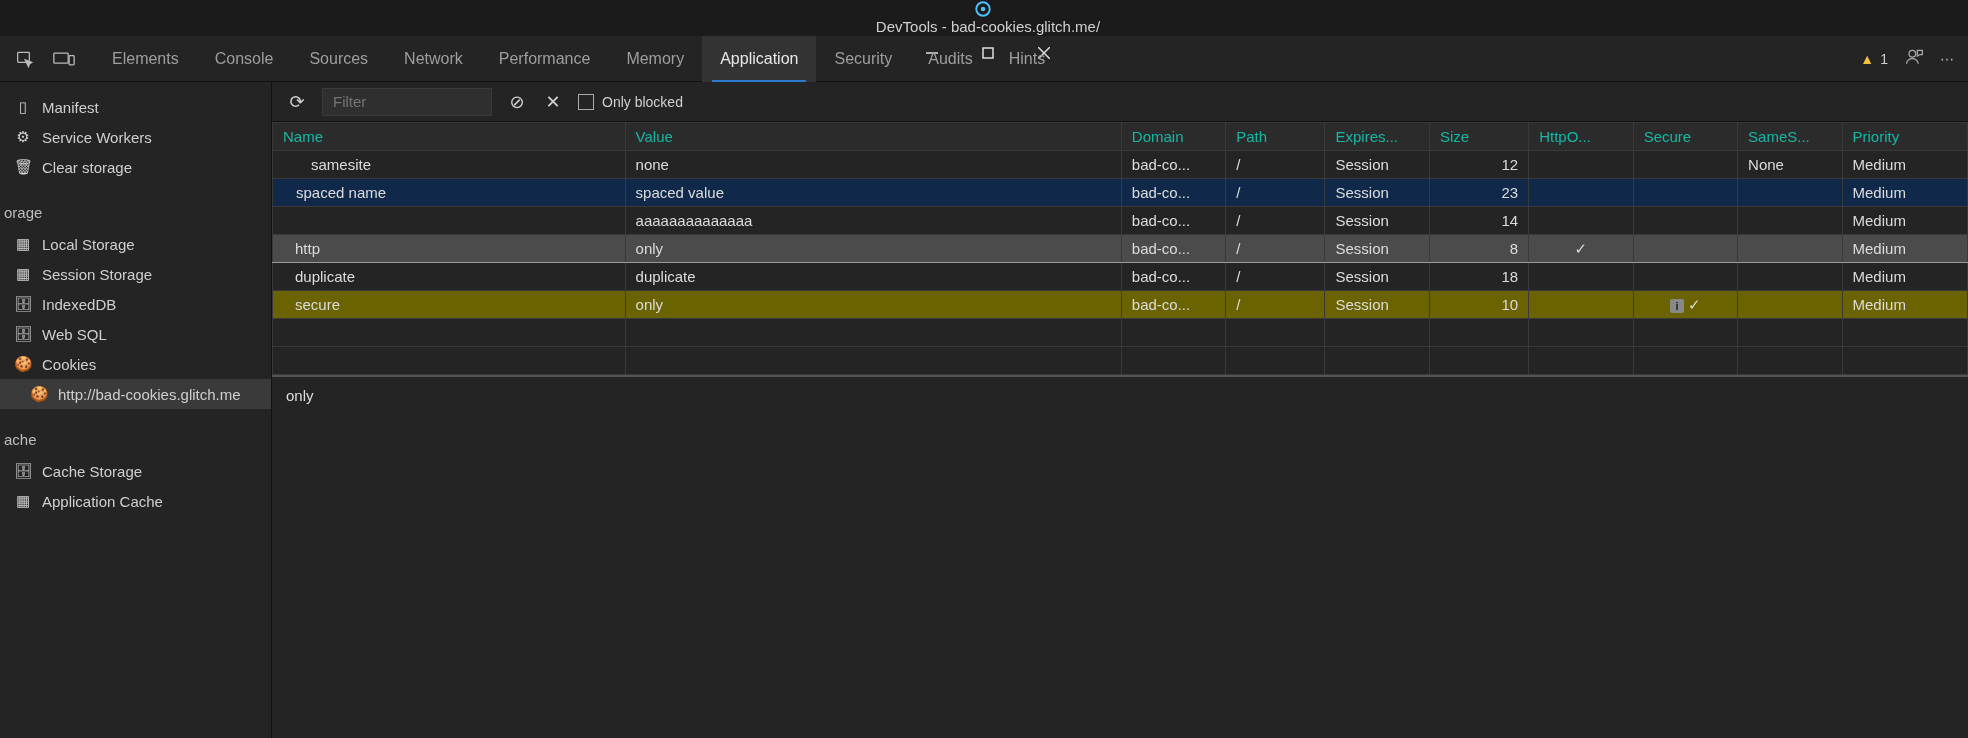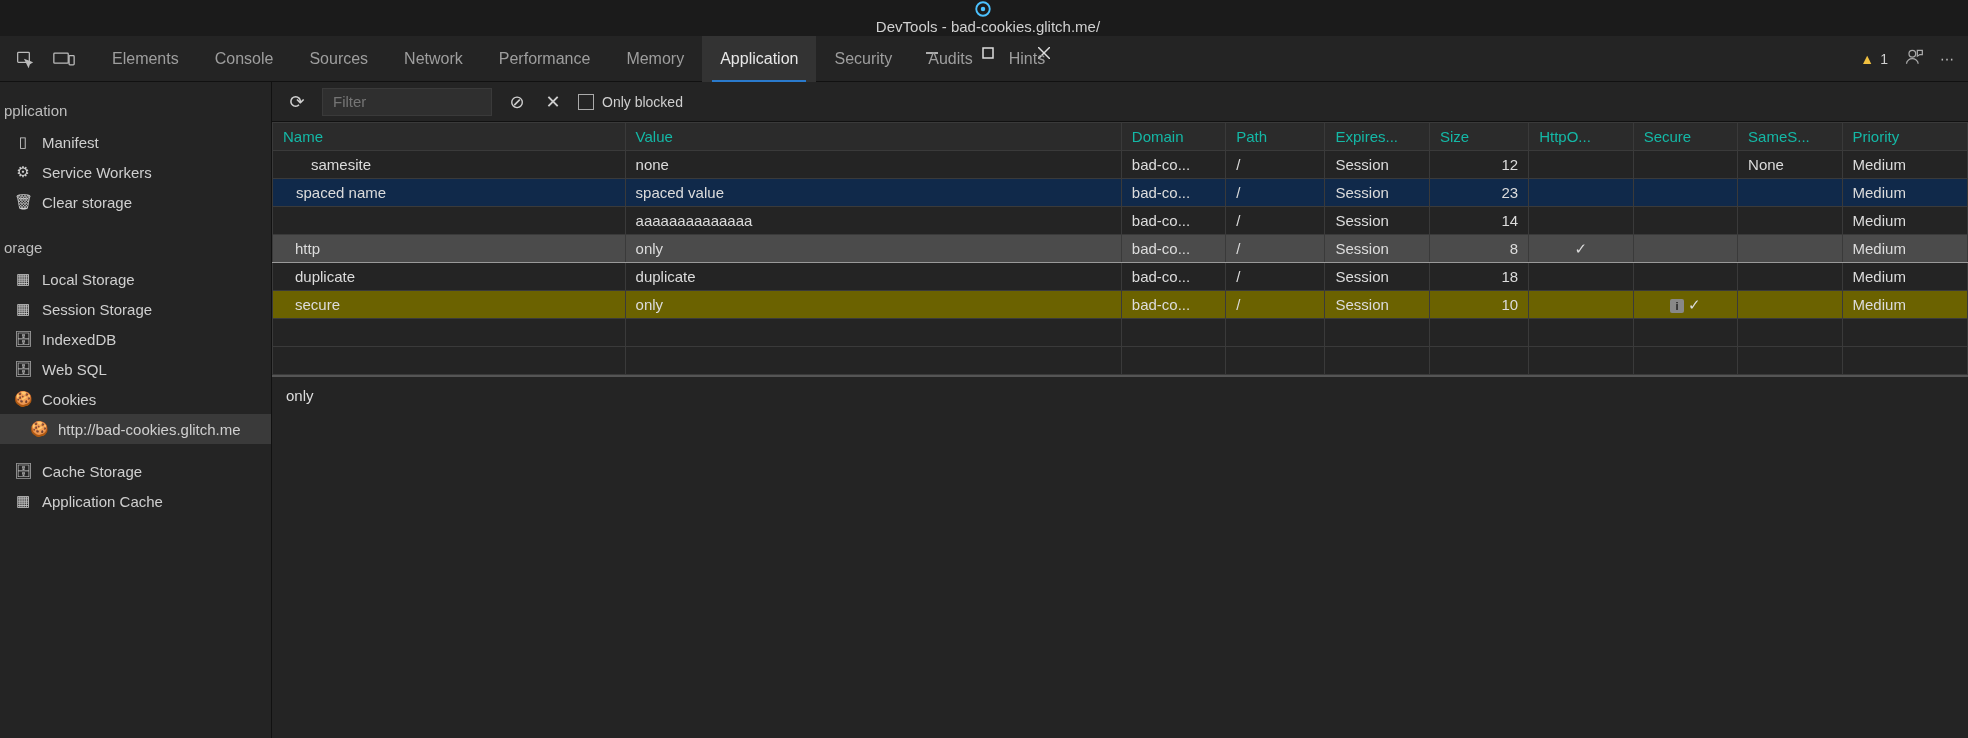--- a/index.html
+++ b/index.html
@@ -198,21 +198,20 @@
           <path d="M16 4h6v5h-3l-3 2z"></path>
         </svg>
     </span>
     <span style="color:#bbb;letter-spacing:2px;">⋯</span>
   </div>
 </div>
 
 <div class="main">
 
   <div class="sidebar">
-    <div class="section-head">pplication</div>
     <div class="item">
         <span class="ico">▯</span>
         <span>Manifest</span>
       </div>
     <div class="item">
         <span class="ico">⚙</span>
         <span>Service Workers</span>
       </div>
     <div class="item">
         <span class="ico">🗑</span>
@@ -238,20 +237,21 @@
       </div>
     <div class="item">
         <span class="ico">🍪</span>
         <span>Cookies</span>
       </div>
     <div class="item subitem selected">
         <span class="ico">🍪</span>
         <span class="clip">http://bad-cookies.glitch.me</span>
       </div>
     <hr>
+    <div class="section-head">ache</div>
     <div class="item">
         <span class="ico">🗄</span>
         <span>Cache Storage</span>
       </div>
     <div class="item">
         <span class="ico">▦</span>
         <span>Application Cache</span>
       </div>
   </div>
 

